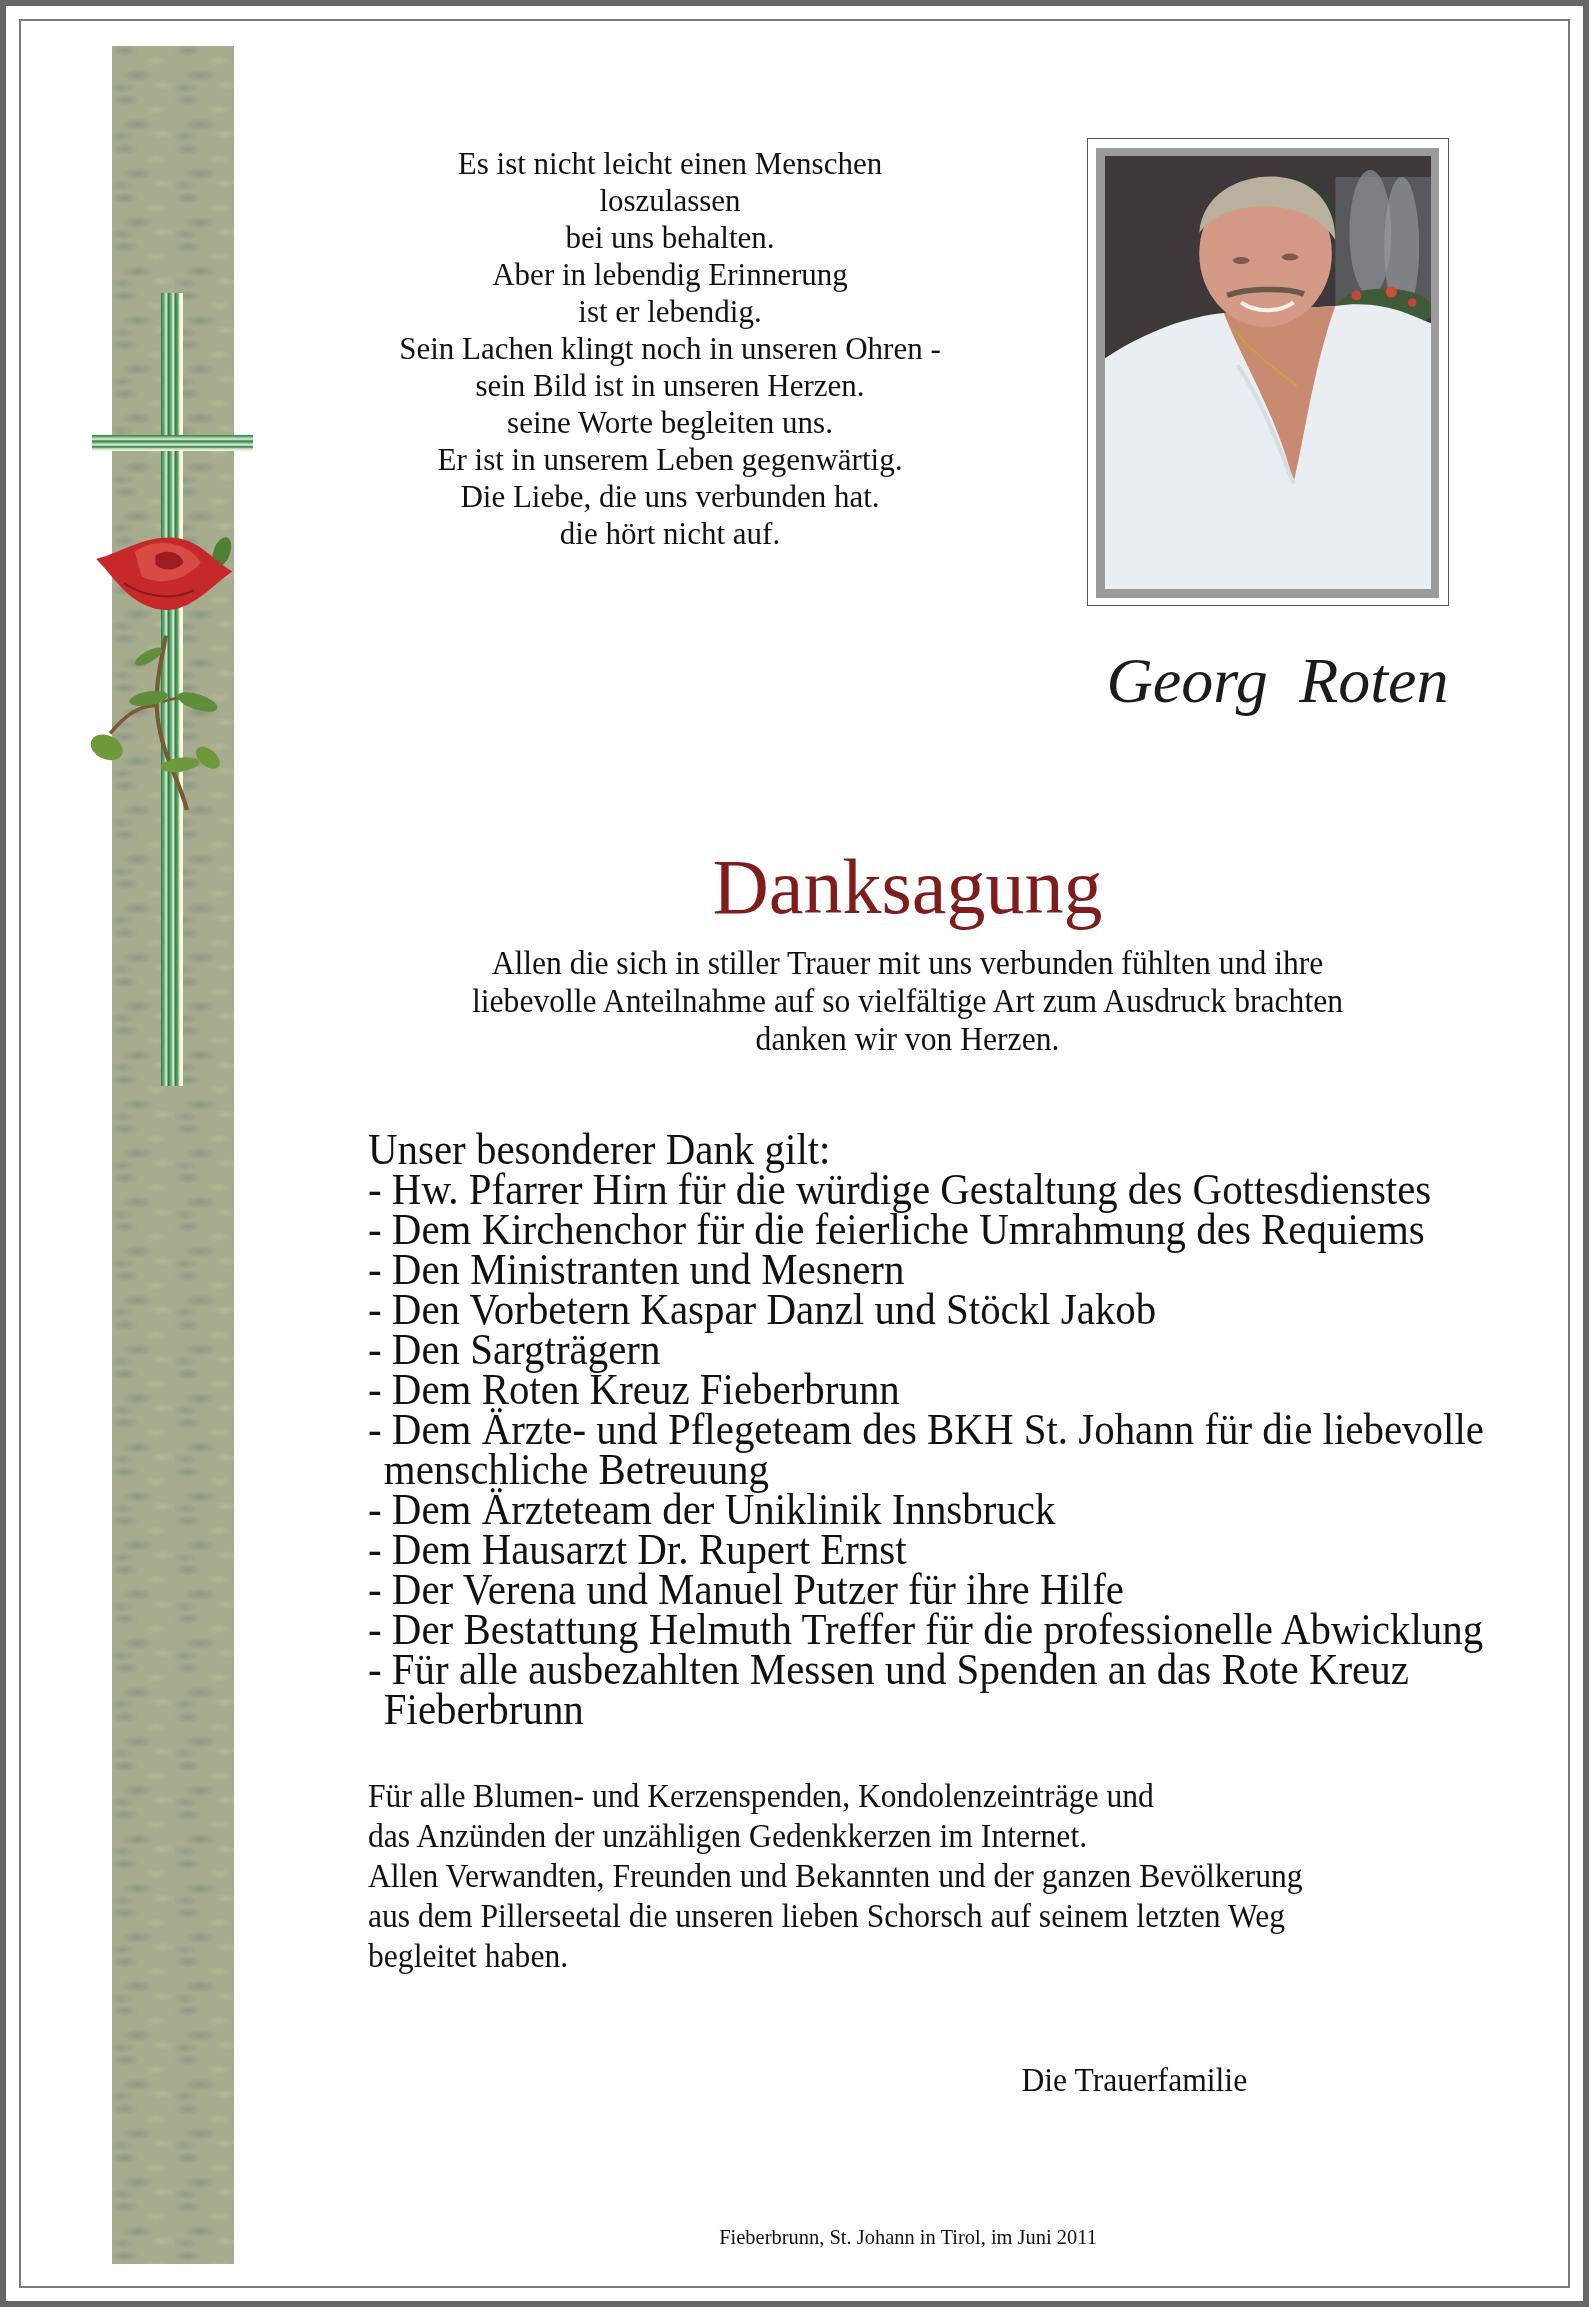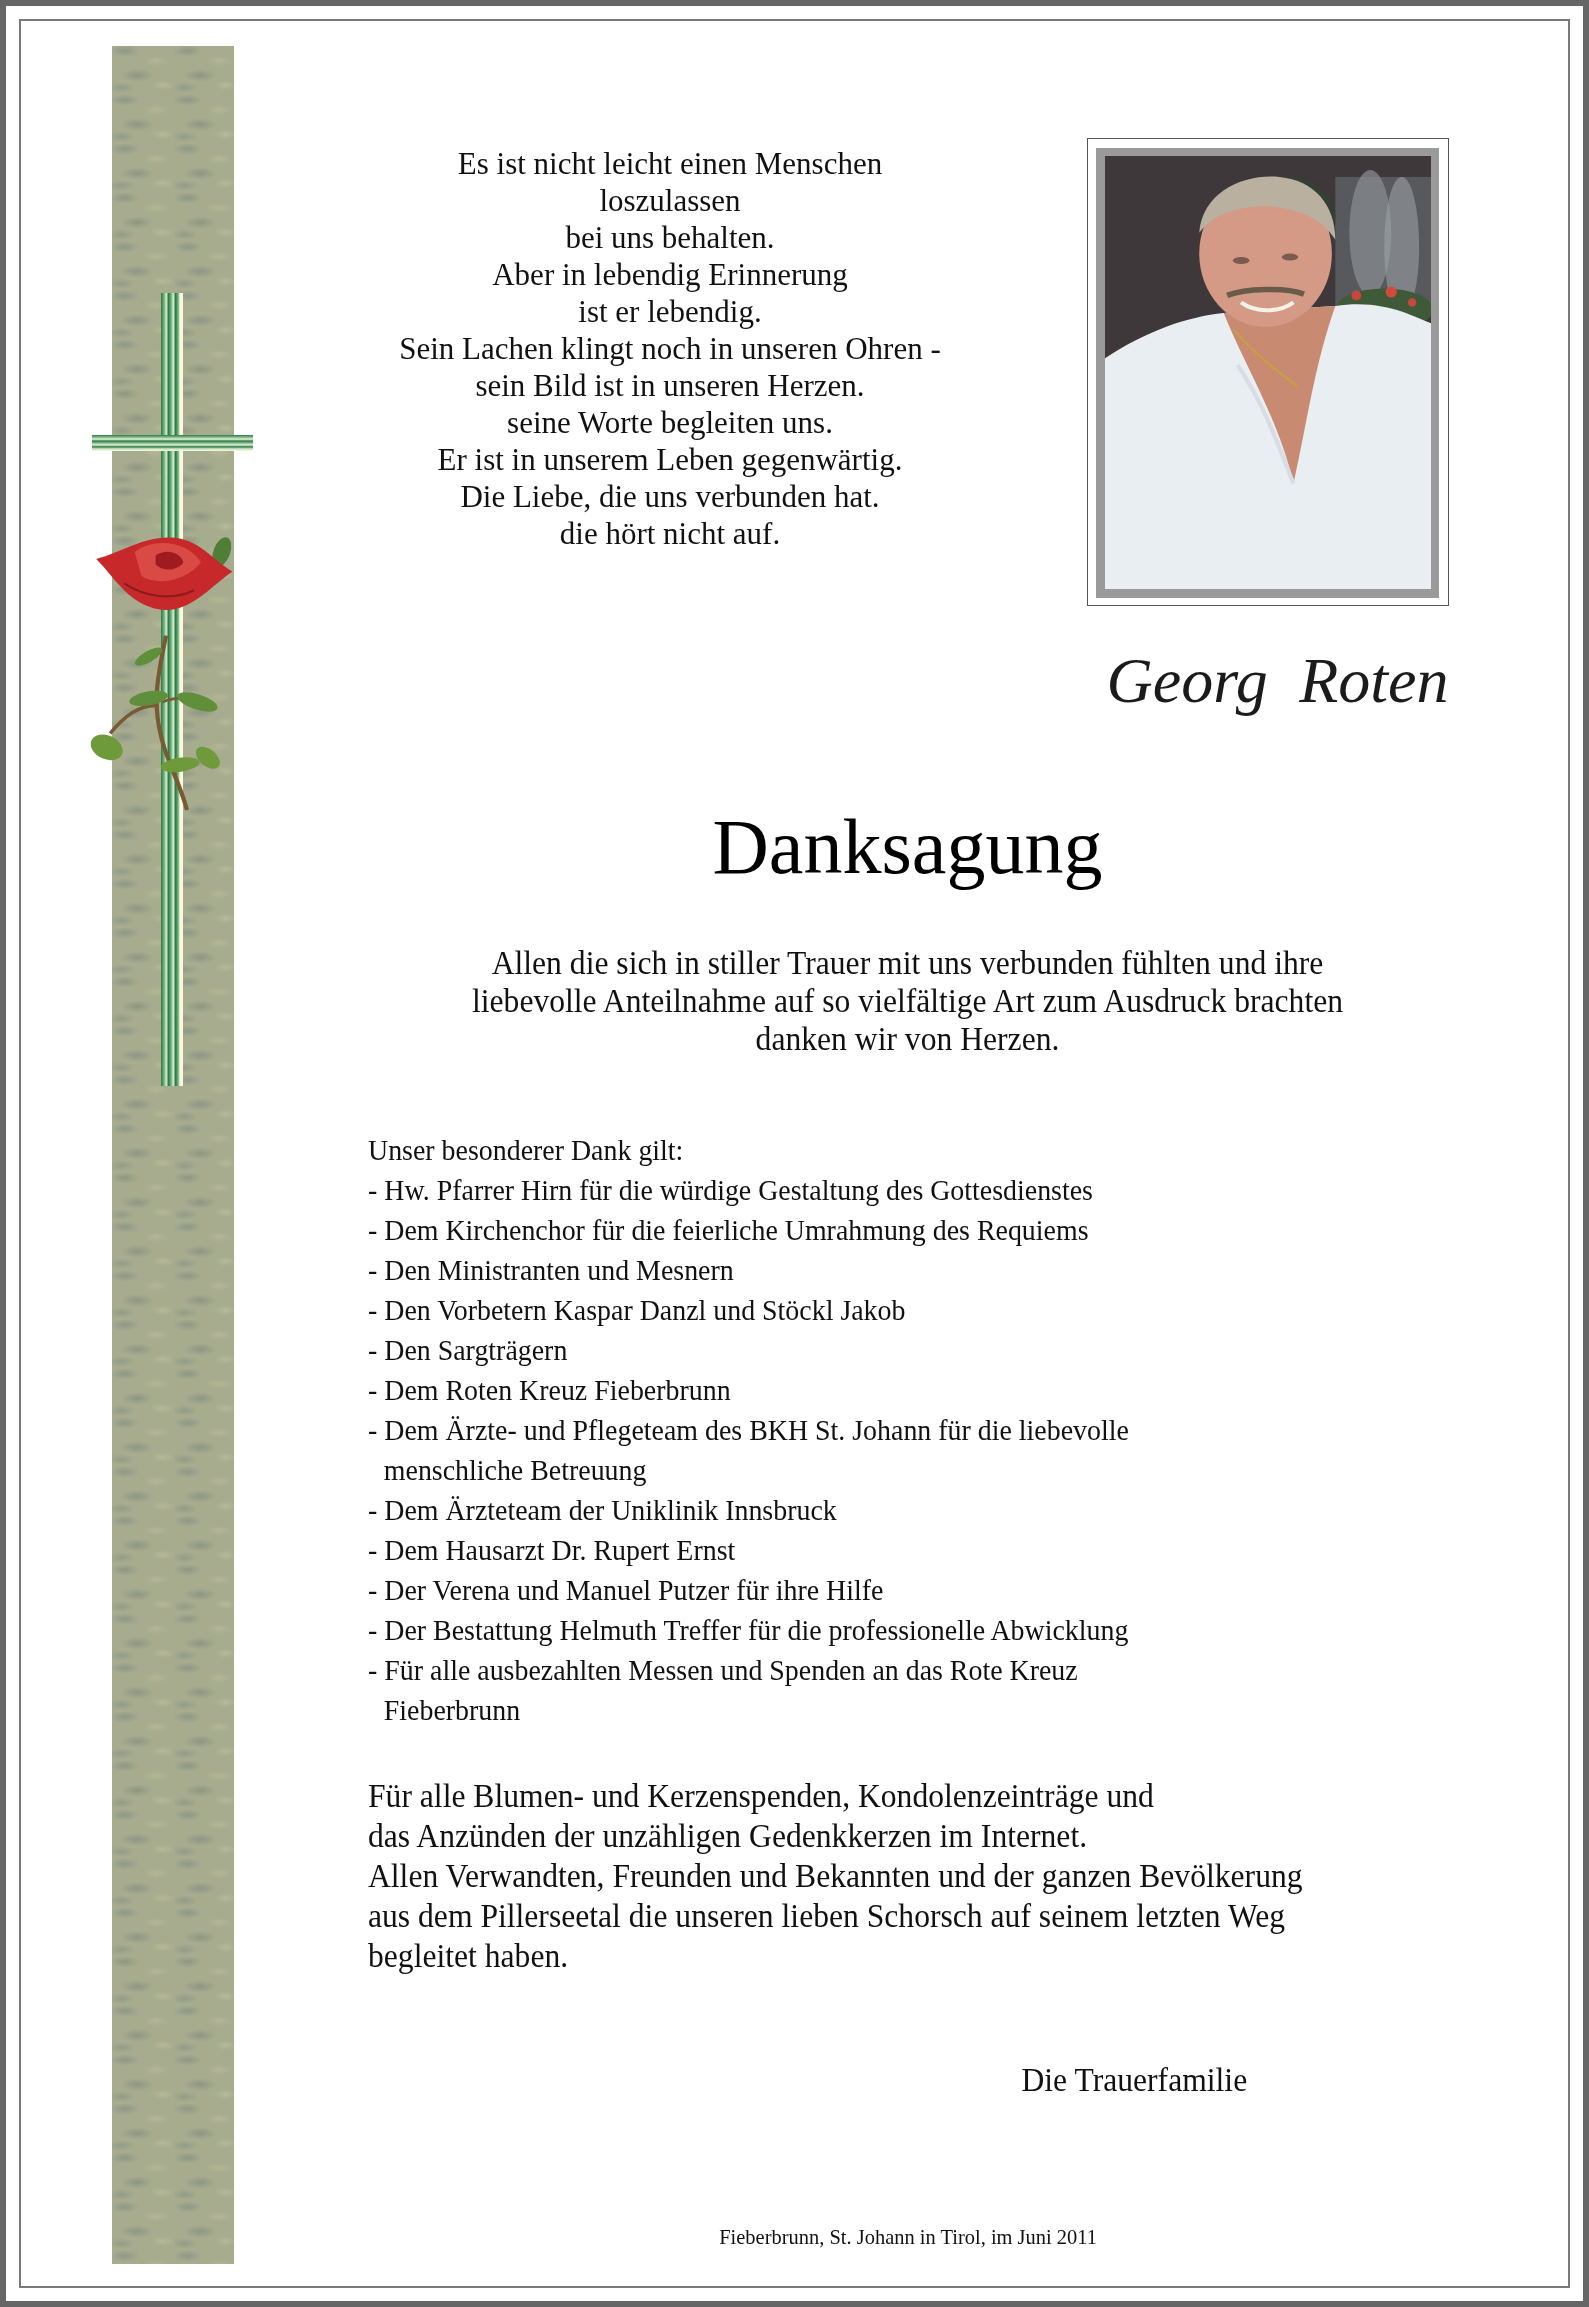--- a/index.html
+++ b/index.html
@@ -44,28 +44,28 @@
                  box-sizing: border-box; border: 1.4px solid #555; background: #fff; }
   .photo-mat { position: absolute; left: 8.4px; top: 9px; width: 343px; height: 450px;
                background: #9a9a9a; }
   .photo { position: absolute; left: 8.4px; top: 8.4px; width: 326px; height: 433px; overflow: hidden;
            background: #3f383b; }
 
   .deceased-name { position: absolute; left: 1033px; top: 642px; width: 489px; text-align: center;
                    font-style: italic; font-size: 64px; line-height: 77px; color: #1b1b1b;
                    word-spacing: 15.4px; white-space: nowrap; }
 
-  .heading { position: absolute; left: 349px; top: 798px; width: 1117px; text-align: center;
-             font-size: 78px; line-height: 98px; color: #000000; }
+  .heading { position: absolute; left: 349px; top: 838px; width: 1117px; text-align: center;
+             font-size: 78px; line-height: 98px; color: #7f1d1d; }
 
   .intro { position: absolute; left: 349px; top: 944px; width: 1117px; text-align: center;
            font-size: 34px; line-height: 38px; }
   .intro div { white-space: nowrap; transform: scaleX(0.93); transform-origin: center; }
 
-  .thanks { position: absolute; left: 368px; top: 1130px; width: 1117px; font-size: 30px; line-height: 40px; }
+  .thanks { position: absolute; left: 368px; top: 1130px; width: 1117px; font-size: 44px; line-height: 40px; }
   .thanks div { white-space: nowrap; transform: scaleX(0.93); transform-origin: left; }
   .thanks .indent { padding-left: 17px; }
 
   .closing { position: absolute; left: 368px; top: 1776px; width: 1152px; font-size: 34px; line-height: 40px; }
   .closing div { white-space: nowrap; transform: scaleX(0.93); transform-origin: left; }
 
   .signature { position: absolute; left: 558px; top: 2059px; width: 698px; text-align: right;
                font-size: 34px; line-height: 42px; }
   .signature span { display: inline-block; transform: scaleX(0.93); }
 

